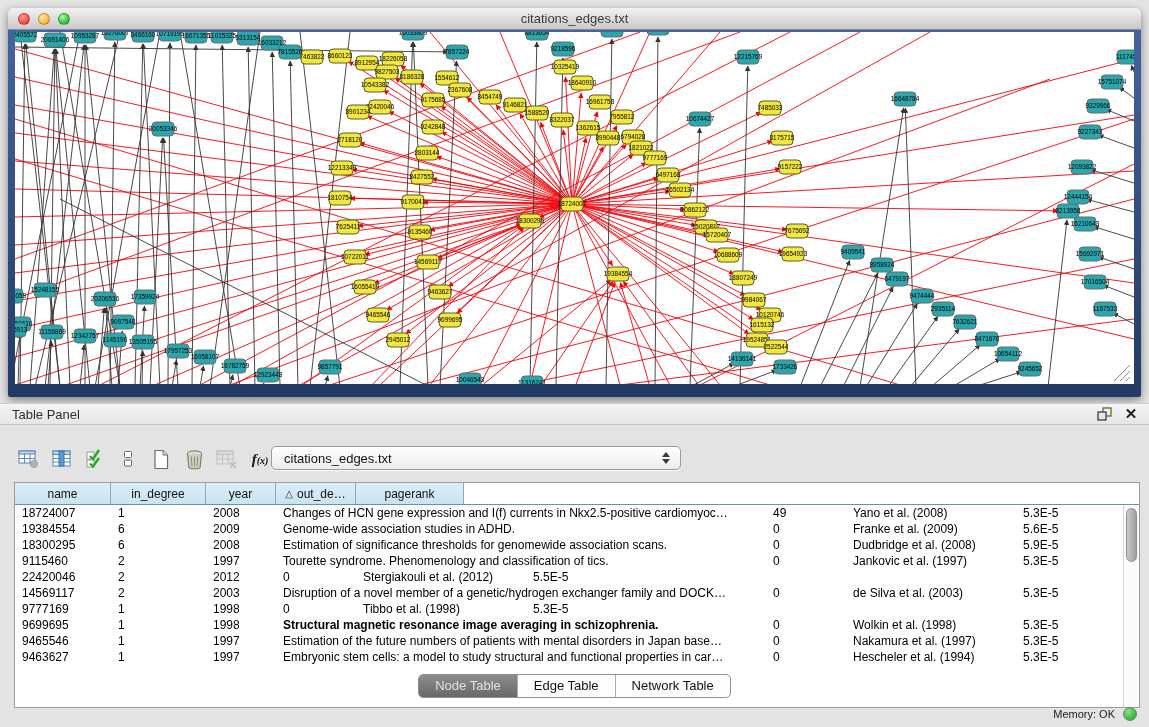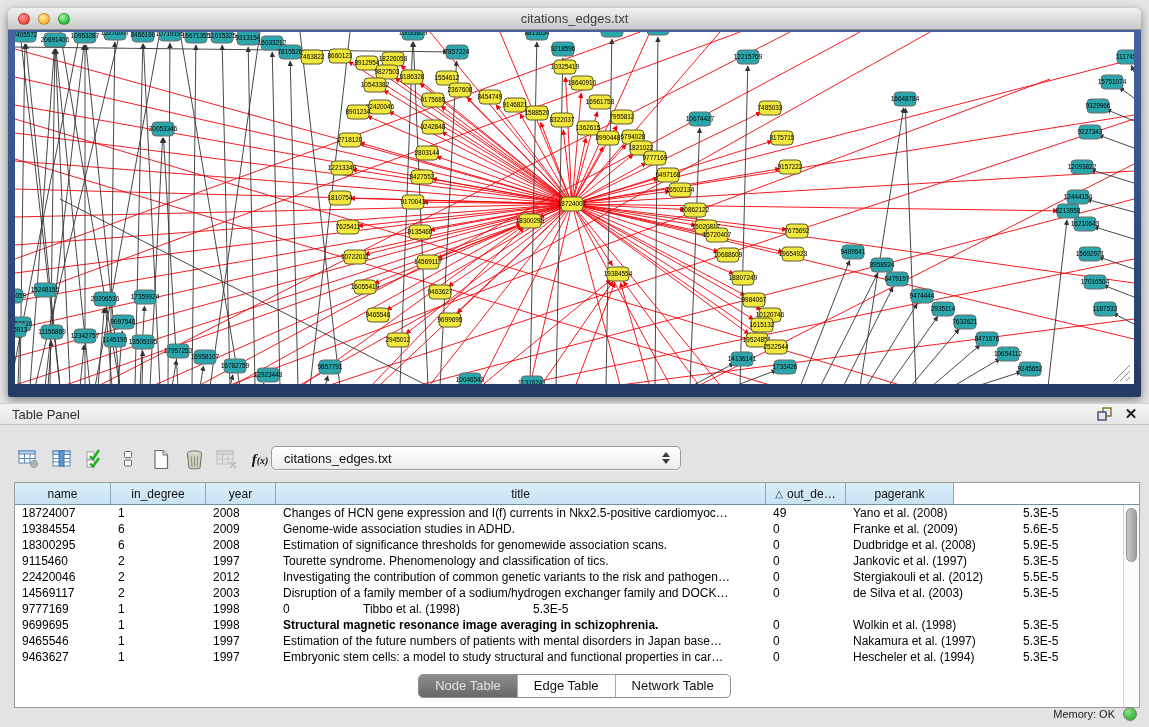--- a/index.html
+++ b/index.html
@@ -863,23 +863,20 @@
     <div class="grid-head">
         <div class="gh-cell" style="width: 96px; flex: 0 0 96px;">
           <span>name</span>
         </div>
         <div class="gh-cell" style="width: 95px; flex: 0 0 95px;">
           <span>in_degree</span>
         </div>
         <div class="gh-cell" style="width: 70px; flex: 0 0 70px;">
           <span>year</span>
         </div>
-        <div class="gh-cell" style="width: 490px; flex: 0 0 490px;">
-          <span>title</span>
-        </div>
         <div class="gh-cell" style="width: 80px; flex: 0 0 80px;">
           <span class="tri">△</span>
           <span>out_de…</span>
         </div>
         <div class="gh-cell" style="width: 108px; flex: 0 0 108px;">
           <span>pagerank</span>
         </div>
       </div>
     <div class="grid-rows">
         <div class="grid-row">
@@ -915,30 +912,29 @@
           <div class="gr-cell" style="width: 70px; flex: 0 0 70px;">1997</div>
           <div class="gr-cell" style="width: 490px; flex: 0 0 490px;">Tourette syndrome. Phenomenology and classification of tics.</div>
           <div class="gr-cell" style="width: 80px; flex: 0 0 80px;">0</div>
           <div class="gr-cell" style="width: 170px; flex: 0 0 170px;">Jankovic et al. (1997)</div>
           <div class="gr-cell" style="width: 108px; flex: 0 0 108px;">5.3E-5</div>
         </div>
         <div class="grid-row">
           <div class="gr-cell" style="width: 96px; flex: 0 0 96px;">22420046</div>
           <div class="gr-cell" style="width: 95px; flex: 0 0 95px;">2</div>
           <div class="gr-cell" style="width: 70px; flex: 0 0 70px;">2012</div>
-          <div class="gr-cell" style="width: 490px; flex: 0 0 490px;">Investigating the contribution of common genetic variants to the risk and pathogen…</div>
           <div class="gr-cell" style="width: 80px; flex: 0 0 80px;">0</div>
           <div class="gr-cell" style="width: 170px; flex: 0 0 170px;">Stergiakouli et al. (2012)</div>
           <div class="gr-cell" style="width: 108px; flex: 0 0 108px;">5.5E-5</div>
         </div>
         <div class="grid-row">
           <div class="gr-cell" style="width: 96px; flex: 0 0 96px;">14569117</div>
           <div class="gr-cell" style="width: 95px; flex: 0 0 95px;">2</div>
           <div class="gr-cell" style="width: 70px; flex: 0 0 70px; text-align: center;">2003</div>
-          <div class="gr-cell" style="width: 490px; flex: 0 0 490px;">Disruption of a family member of a sodium/hydrogen exchanger family and DOCK…</div>
+          <div class="gr-cell" style="width: 490px; flex: 0 0 490px;">Disruption of a novel member of a genetic/hydrogen exchanger family and DOCK…</div>
           <div class="gr-cell" style="width: 80px; flex: 0 0 80px;">0</div>
           <div class="gr-cell" style="width: 170px; flex: 0 0 170px;">de Silva et al. (2003)</div>
           <div class="gr-cell" style="width: 108px; flex: 0 0 108px;">5.3E-5</div>
         </div>
         <div class="grid-row">
           <div class="gr-cell" style="width: 96px; flex: 0 0 96px;">9777169</div>
           <div class="gr-cell" style="width: 95px; flex: 0 0 95px;">1</div>
           <div class="gr-cell" style="width: 70px; flex: 0 0 70px;">1998</div>
           <div class="gr-cell" style="width: 80px; flex: 0 0 80px;">0</div>
           <div class="gr-cell" style="width: 170px; flex: 0 0 170px;">Tibbo et al. (1998)</div>

